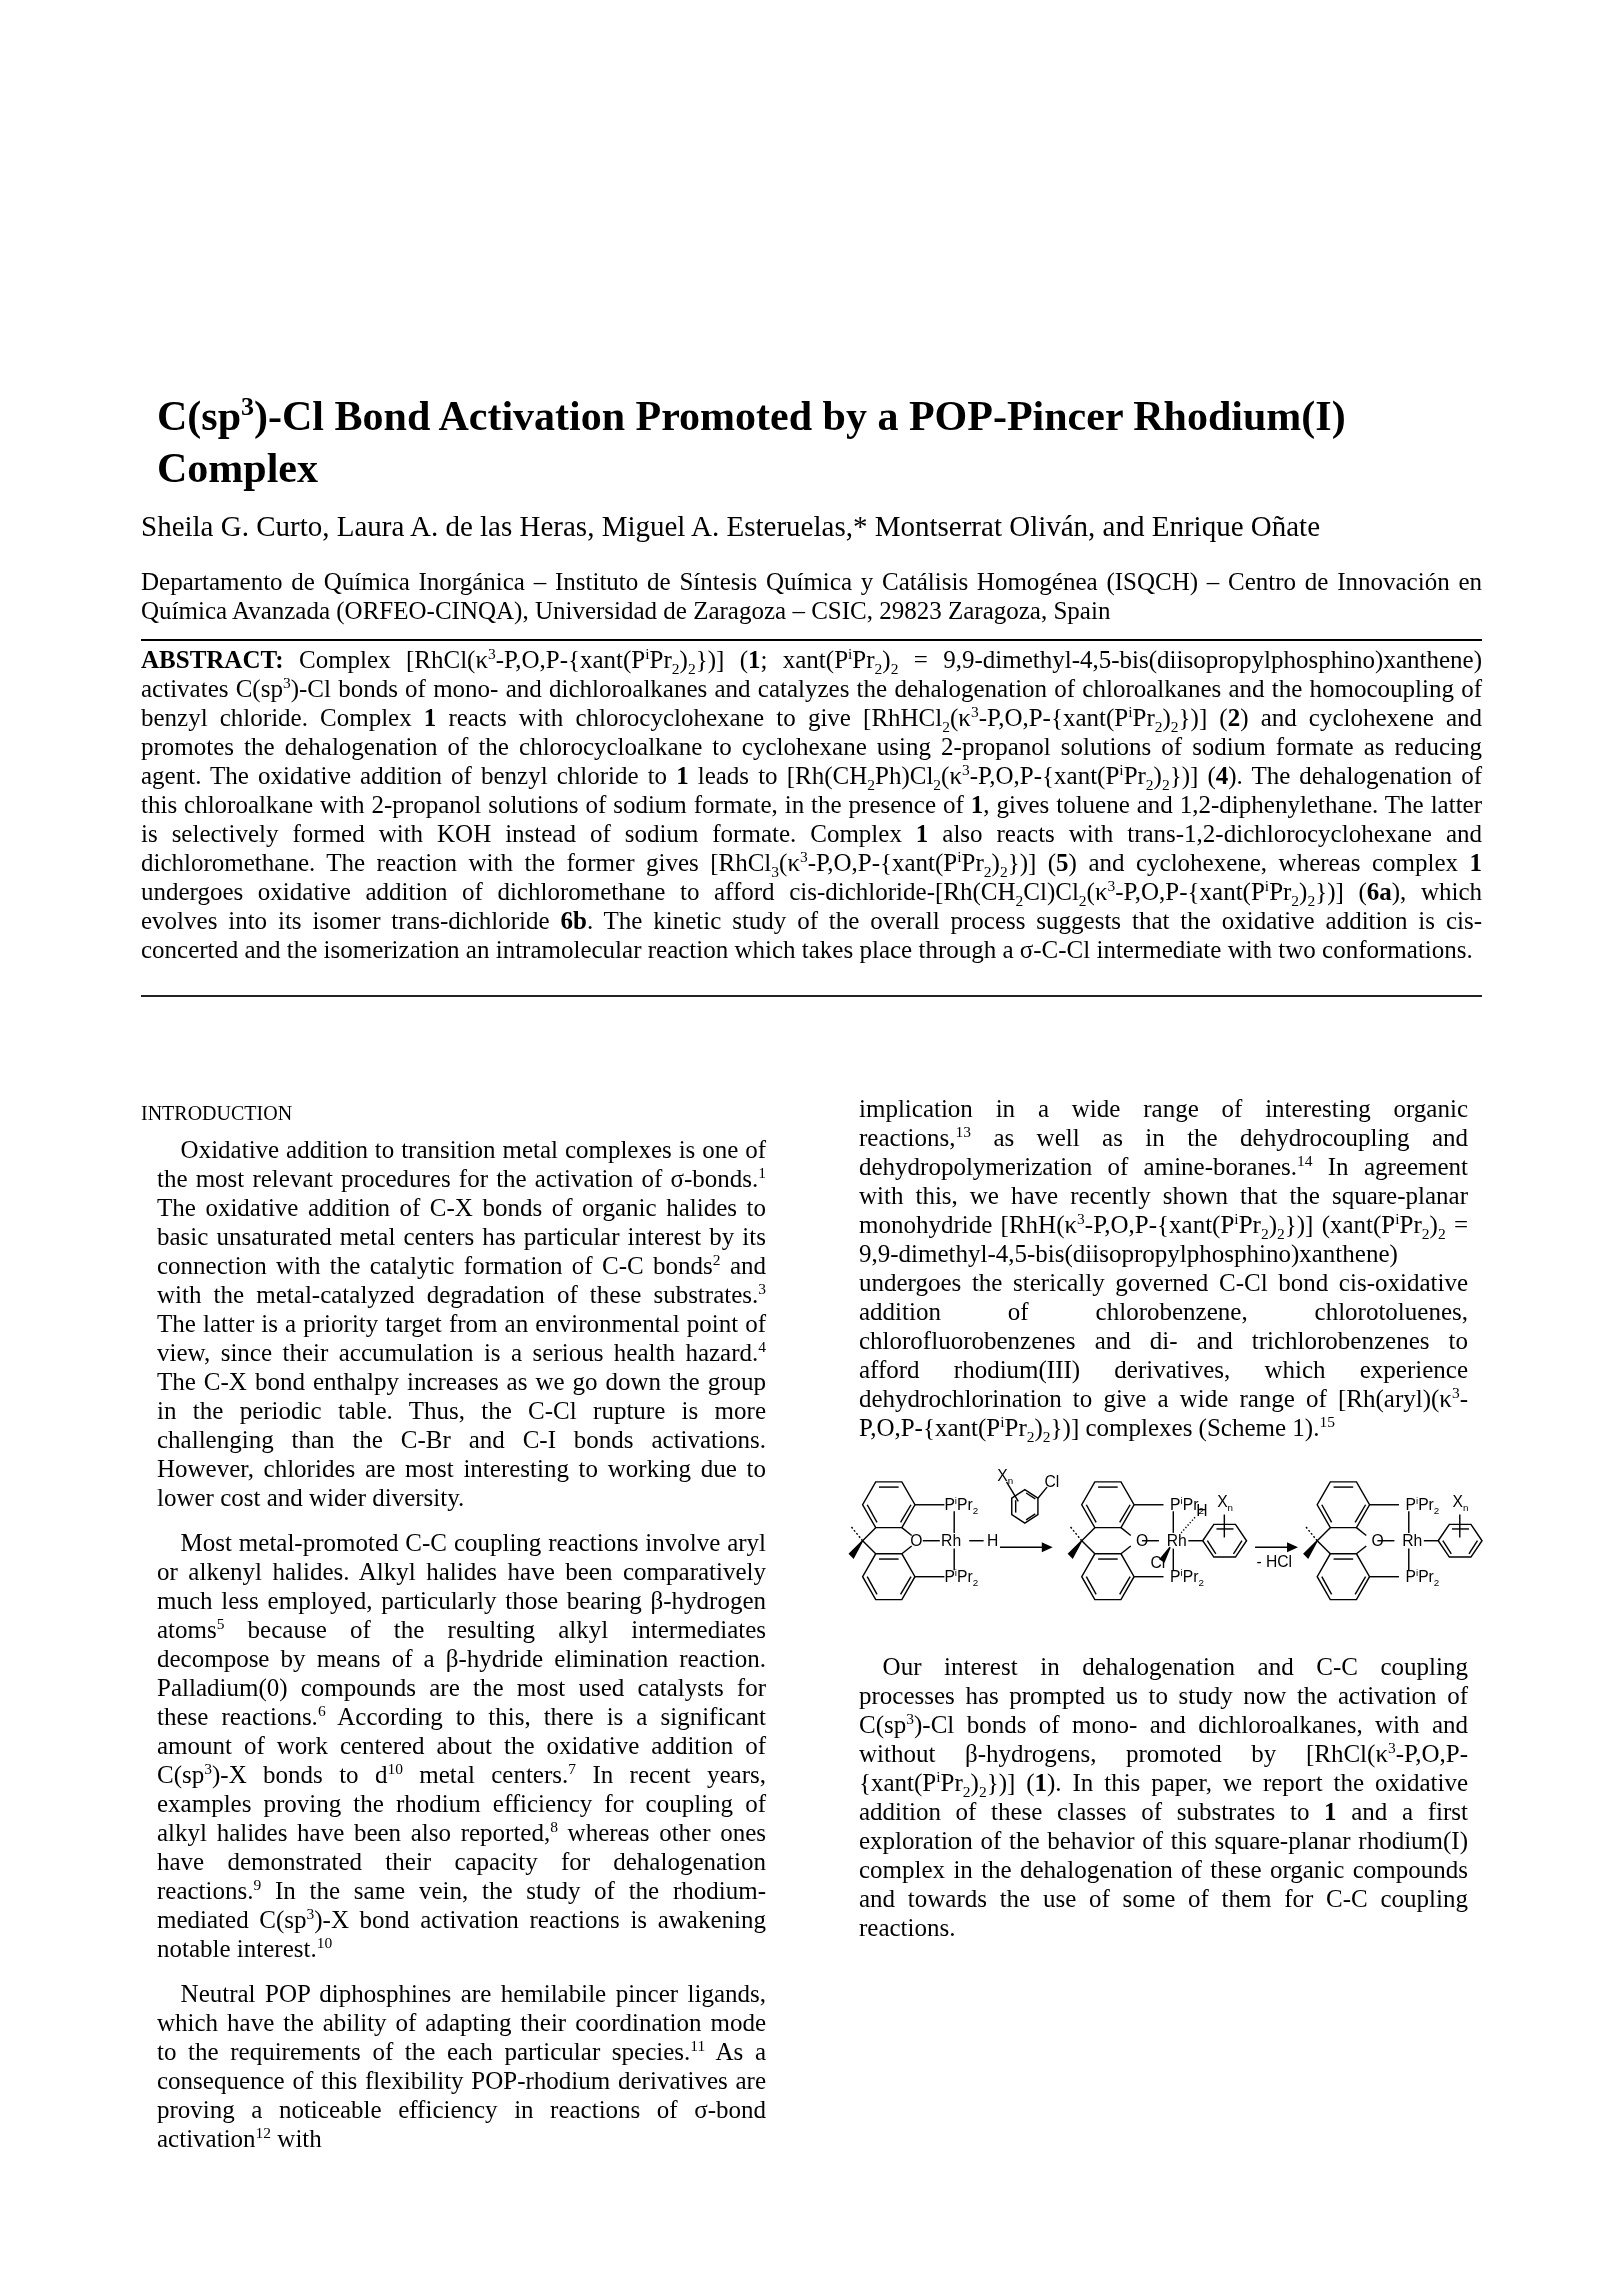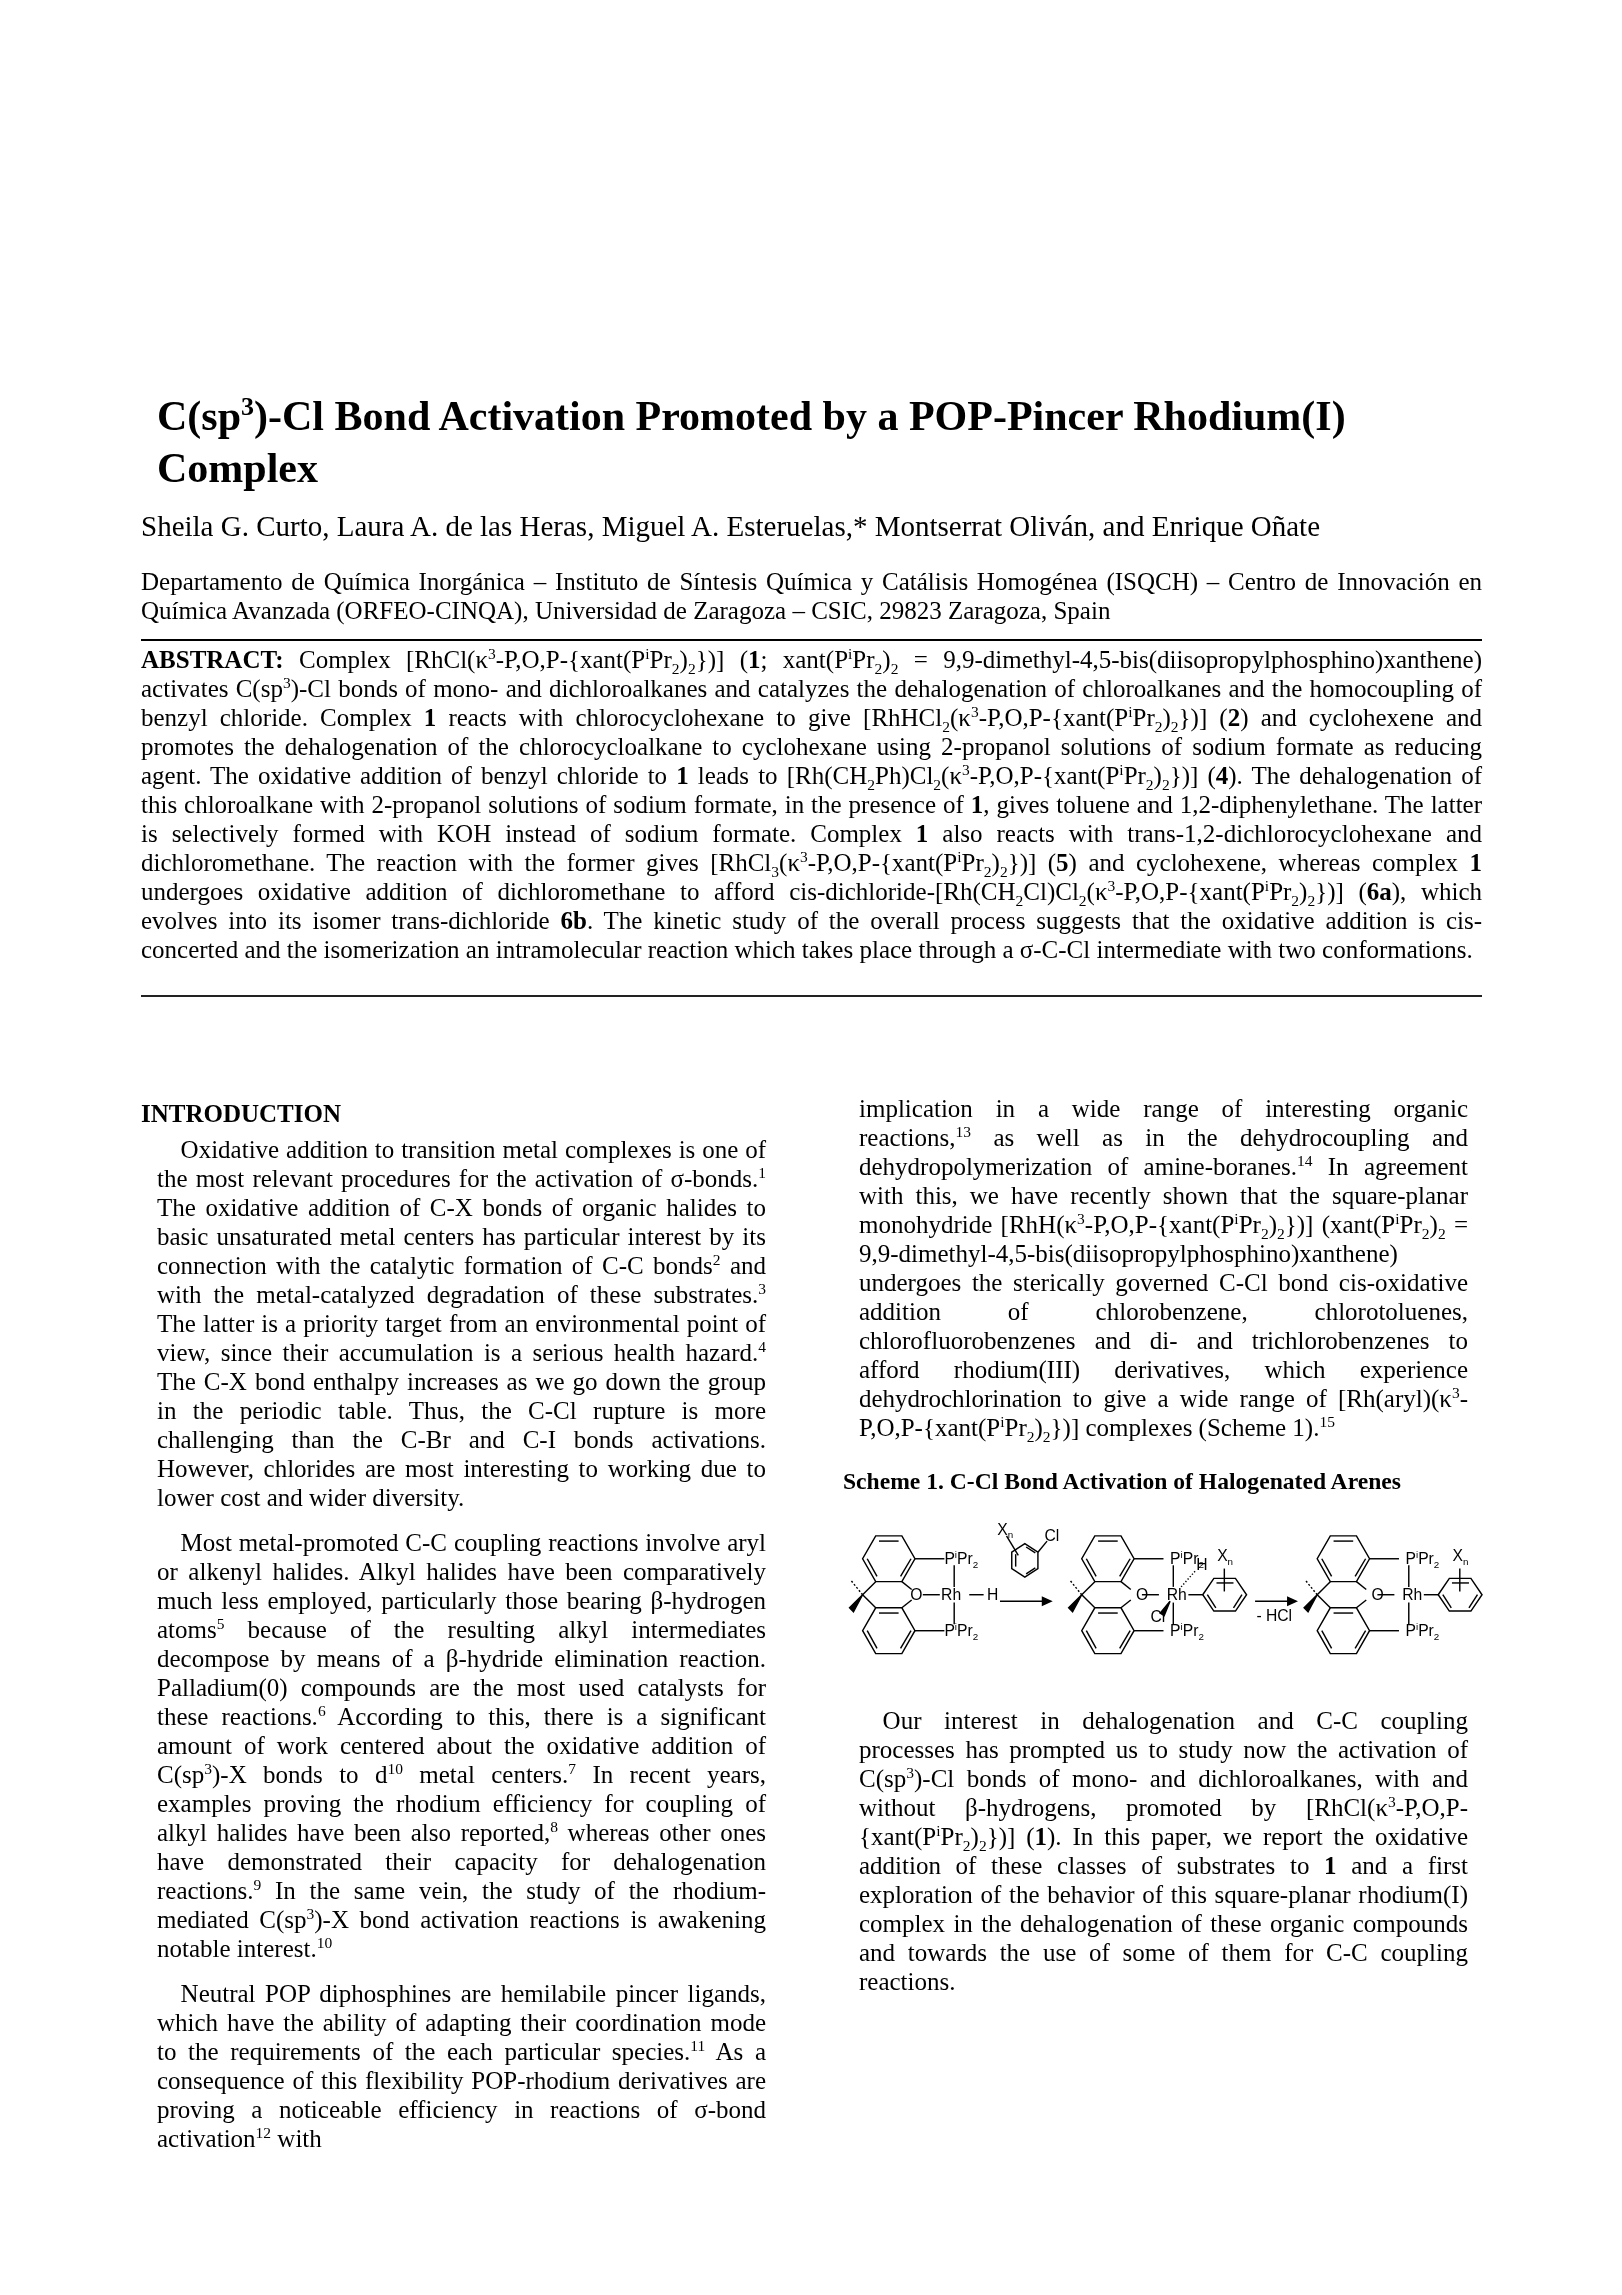--- a/index.html
+++ b/index.html
@@ -10,21 +10,21 @@
   .authors{left:141px;top:509px;width:1348px;font-size:29px;line-height:34px;white-space:nowrap;}
   .affil{left:141px;top:567px;width:1341px;font-size:25px;line-height:29.4px;text-align:justify;}
   .rule{left:141px;width:1341px;height:0;border-top:2.6px solid #000;}
   .rule.top{top:639px;}
   .rule.bottom{top:995px;border-top:2.6px solid #222;}
   .abstract{left:141px;top:645px;width:1341px;font-size:25px;line-height:29px;text-align:justify;}
   .abstract .lead{font-weight:bold;}
   .col{position:absolute;width:641px;font-size:25px;line-height:29px;text-align:justify;}
   .col.left{left:141px;top:1099px;}
   .col.right{left:843px;top:1078px;}
-  .h{font-weight:bold;font-size:25px;line-height:29px;margin:0;text-transform:none;}
+  .h{font-weight:normal;font-size:20px;line-height:29px;margin:0;text-transform:none;}
   .col p{margin:16px;text-indent:0;}
   .col p.ind{text-indent:23.6px;}
   .sup{vertical-align:super;font-size:62%;line-height:0;}
   .sub{vertical-align:sub;font-size:62%;line-height:0;}
   .b{font-weight:bold;}
   .i{}
   .scheme-title{font-weight:bold;font-size:23.6px;line-height:29px;margin:25px 0 0 0;}
   .scheme{display:block;width:641px;height:164px;margin:19.6px 0 26px 0;}
   .scheme text{font-family:"Liberation Sans","DejaVu Sans",sans-serif;}
   .results{margin-top:98px;}
@@ -49,21 +49,20 @@
 <div class="col left">
   <h2 class="h">INTRODUCTION</h2>
   <p class="ind" style="margin-top:6.5px;"><span>Oxidative addition to transition metal complexes is one of the most relevant procedures for the activation of σ-bonds.</span><span class="sup">1</span><span> The oxidative addition of C-X bonds of organic halides to basic unsaturated metal centers has particular interest by its connection with the catalytic formation of C-C bonds</span><span class="sup">2</span><span> and with the metal-catalyzed degradation of these substrates.</span><span class="sup">3</span><span> The latter is a priority target from an environmental point of view, since their accumulation is a serious health hazard.</span><span class="sup">4</span><span>  The C-X bond enthalpy increases as we go down the group in the periodic table. Thus, the C-Cl rupture is more challenging than the C-Br and C-I bonds activations. However, chlorides are most interesting to working due to lower cost and wider diversity.</span></p>
   <p class="ind"><span>Most metal-promoted C-C coupling reactions involve aryl or alkenyl halides. Alkyl halides have been comparatively much less employed, particularly those bearing β-hydrogen atoms</span><span class="sup">5</span><span> because of the resulting alkyl intermediates decompose by means of a β-hydride elimination reaction. Palladium(0) compounds are the most used catalysts for these reactions.</span><span class="sup">6</span><span> According to this, there is a significant amount of work centered about the oxidative addition of C(sp</span><span class="sup">3</span><span>)-X bonds to d</span><span class="sup">10</span><span> metal centers.</span><span class="sup">7</span><span> In recent years, examples proving the rhodium efficiency for coupling of alkyl halides have been also reported,</span><span class="sup">8</span><span> whereas other ones have demonstrated their capacity for dehalogenation reactions.</span><span class="sup">9</span><span> In the same vein, the study of the rhodium-mediated C(sp</span><span class="sup">3</span><span>)-X bond activation reactions is awakening notable interest.</span><span class="sup">10</span></p>
   <p class="ind"><span>Neutral POP diphosphines are hemilabile pincer ligands, which have the ability of adapting their coordination mode to the requirements of the each particular species.</span><span class="sup">11</span><span> As a consequence of this flexibility POP-rhodium derivatives are proving a noticeable efficiency in reactions of σ-bond activation</span><span class="sup">12</span><span> with</span></p>
 </div>
 
 <div class="col right">
   <p><span>implication in a wide range of interesting organic reactions,</span><span class="sup">13</span><span> as well as in the dehydrocoupling and dehydropolymerization of amine-boranes.</span><span class="sup">14</span><span> In agreement with this, we have recently shown that the square-planar monohydride [RhH(κ</span><span class="sup">3</span><span>-P,O,P-{xant(P</span><span class="sup">i</span><span>Pr</span><span class="sub">2</span><span>)</span><span class="sub">2</span><span>})]      (xant(P</span><span class="sup">i</span><span>Pr</span><span class="sub">2</span><span>)</span><span class="sub">2</span><span>  =  9,9-dimethyl-4,5-bis(diisopropylphosphino)xanthene) undergoes the sterically governed C-Cl bond </span><span class="i">cis</span><span>-oxidative addition of chlorobenzene, chlorotoluenes, chlorofluorobenzenes and di- and trichlorobenzenes to afford rhodium(III) derivatives, which experience dehydrochlorination to give a wide range of [Rh(aryl)(κ</span><span class="sup">3</span><span>-P,O,P-{xant(P</span><span class="sup">i</span><span>Pr</span><span class="sub">2</span><span>)</span><span class="sub">2</span><span>})]  complexes (Scheme 1).</span><span class="sup">15</span></p>
 
-  <div class="scheme-title">Scheme 1. C-Cl Bond Activation of Halogenated Arenes</div>
 
   <svg class="scheme" viewBox="0 0 980 250" xmlns="http://www.w3.org/2000/svg" style="font-size:38px">
     <g fill="none" stroke="#000" stroke-width="2.2">
 
       <g transform="translate(10,0)">
 
         <polygon points="40,30 80,30 100,65 80,100 40,100 20,65"></polygon>
         <line x1="45" y1="38" x2="75" y2="38"></line>
           <line x1="94" y1="65" x2="78" y2="92"></line>
           <line x1="27" y1="65" x2="42" y2="92"></line>

